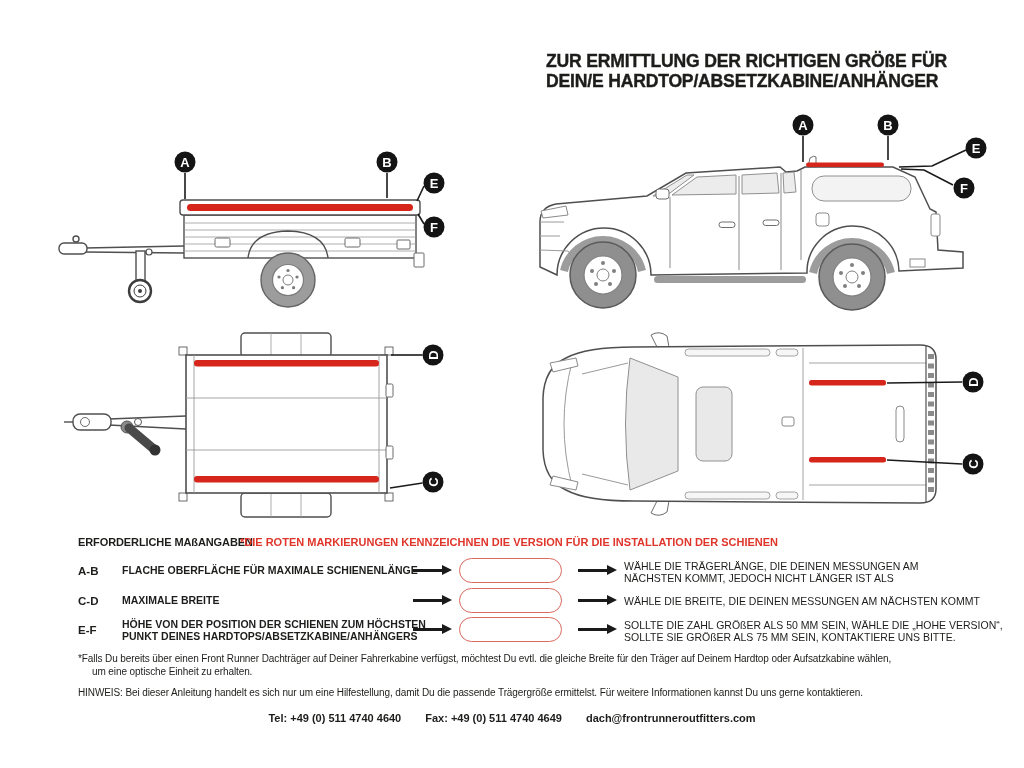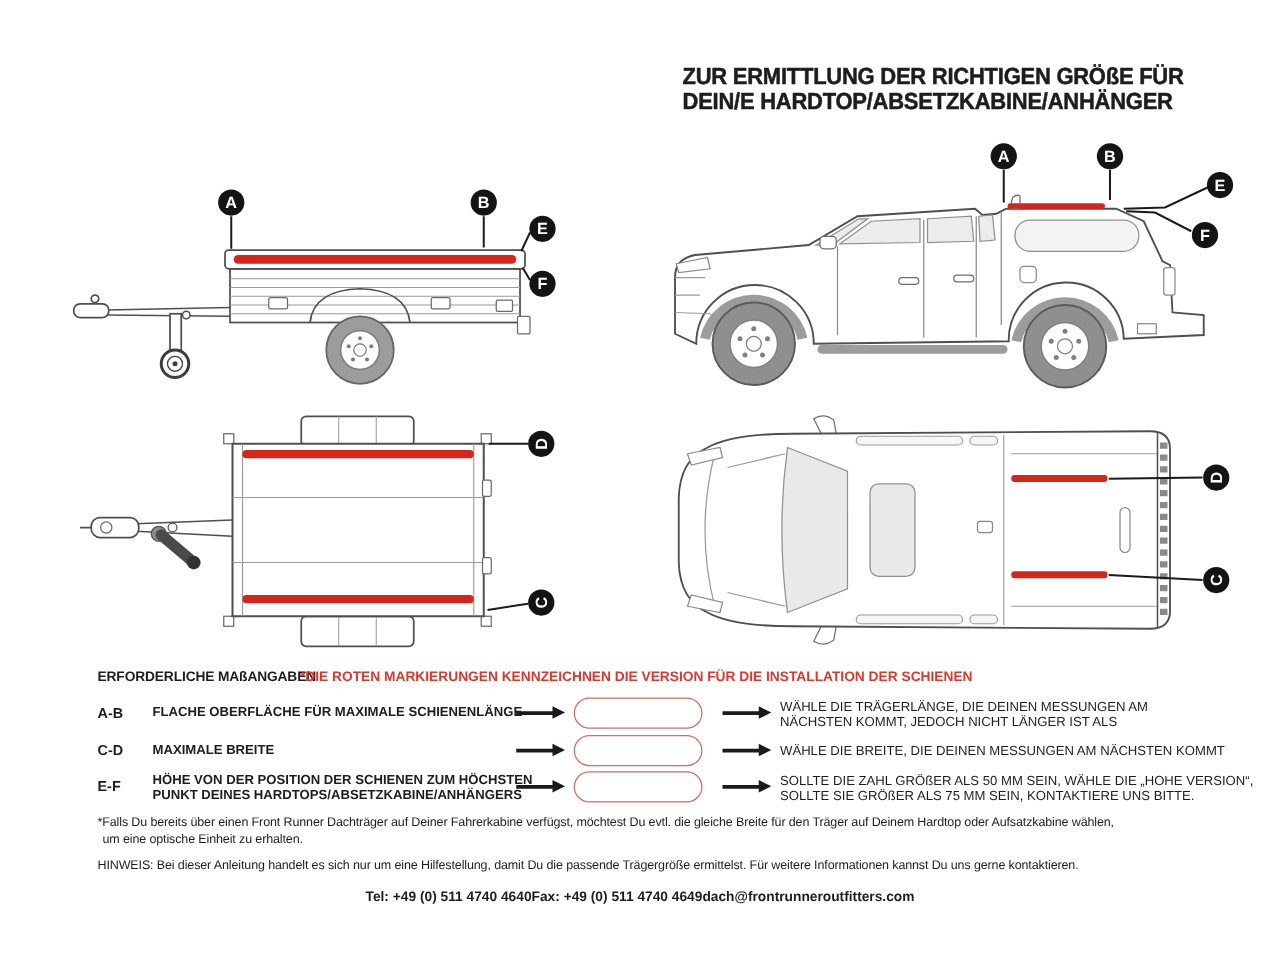--- a/index.html
+++ b/index.html
@@ -26,24 +26,24 @@
   #row-cd .m-result{top:7px}
   .line{display:block;white-space:nowrap}
   .arrow{position:absolute;top:11px;width:30px;height:3px;background:#1a1a1a}
   .arrow:after{content:"";position:absolute;right:-9px;top:-4.2px;width:0;height:0;
                border-left:10px solid #1a1a1a;border-top:5.7px solid transparent;border-bottom:5.7px solid transparent}
   .arrow.a1{left:413px}.arrow.a2{left:578px}
   .pill{position:absolute;left:459px;top:0;width:103px;height:25px;border:1.6px solid #d96a5e;
         border-radius:14px;background:#fff;box-sizing:border-box}
   .fn{position:absolute;left:78px;font-size:10px;line-height:13px;letter-spacing:-.1px;color:#1d1d1b}
   #fn1{top:652px}
-  #fn1 .indent{margin-left:4px}
+  #fn1 .indent{margin-left:14px}
   #fn2{top:686px}
   .footer{position:absolute;top:712px;left:0;width:1024px;display:flex;justify-content:center;
-          font-size:11px;font-weight:bold}
+          gap:24px;font-size:11px;font-weight:bold}
 </style>
 </head>
 <body>
 
 <div class="page">
 
   <div class="subtitle">
     <div>ZUR ERMITTLUNG DER RICHTIGEN GRÖßE FÜR</div>
     <div>DEIN/E HARDTOP/ABSETZKABINE/ANHÄNGER</div>
   </div>

